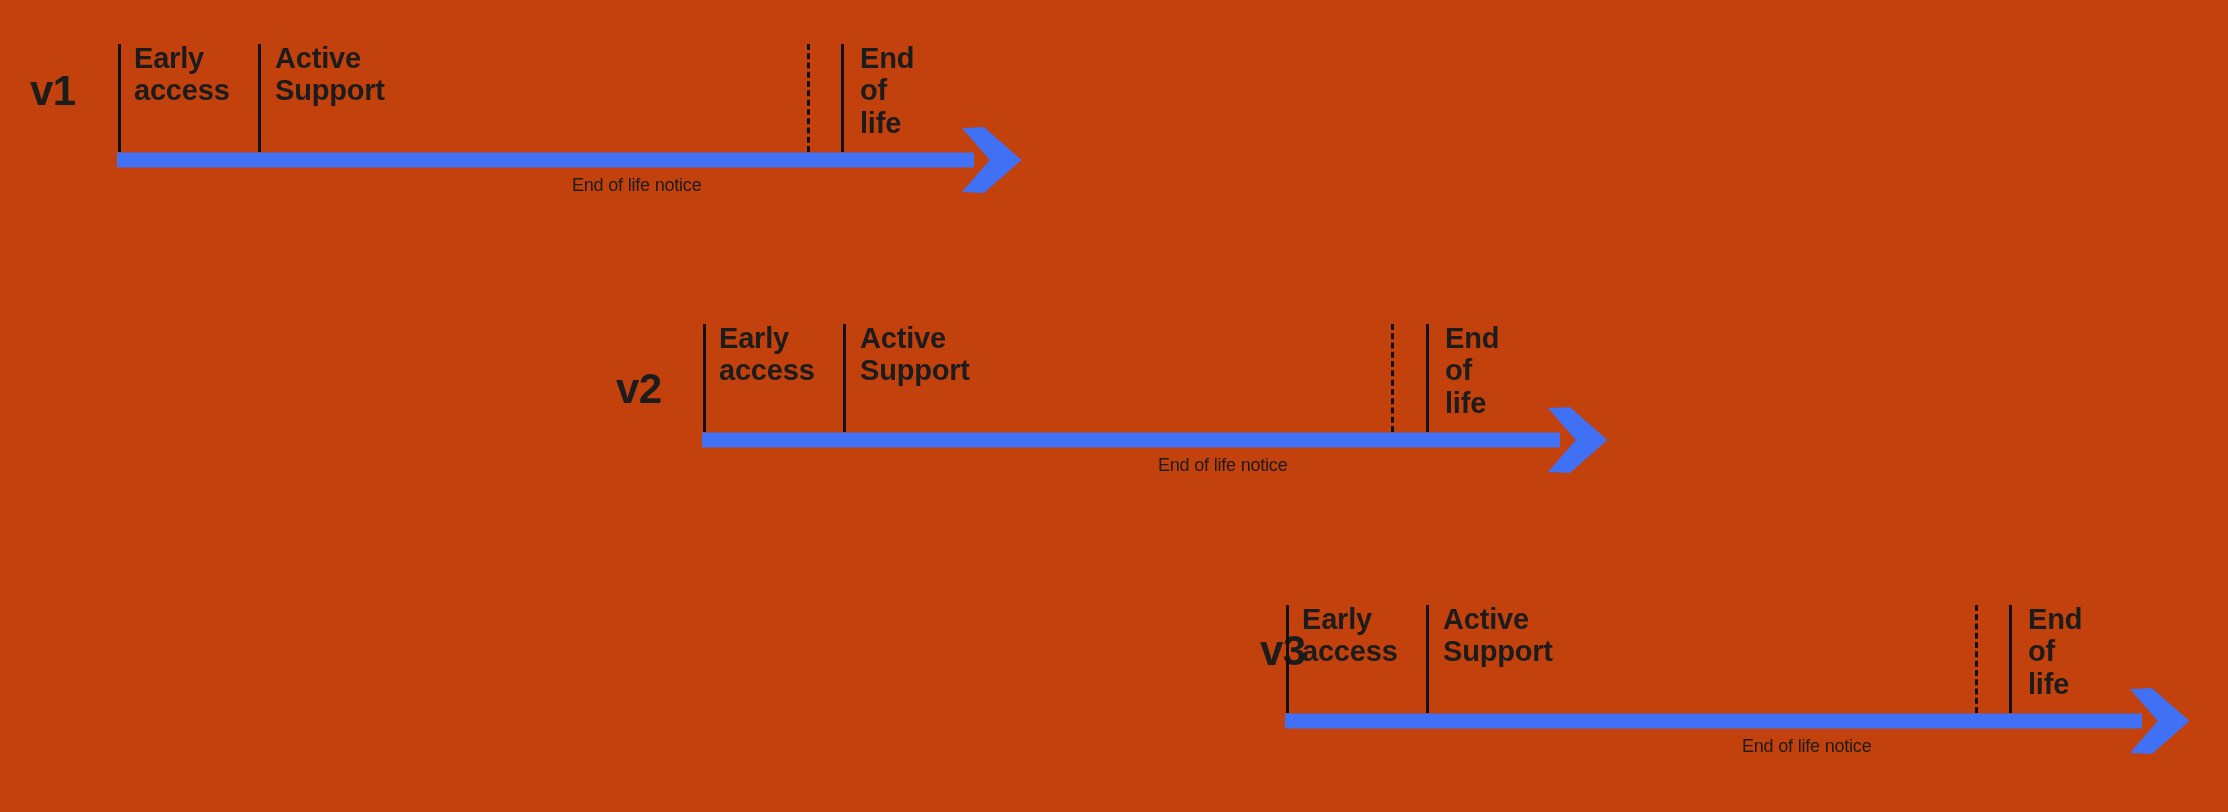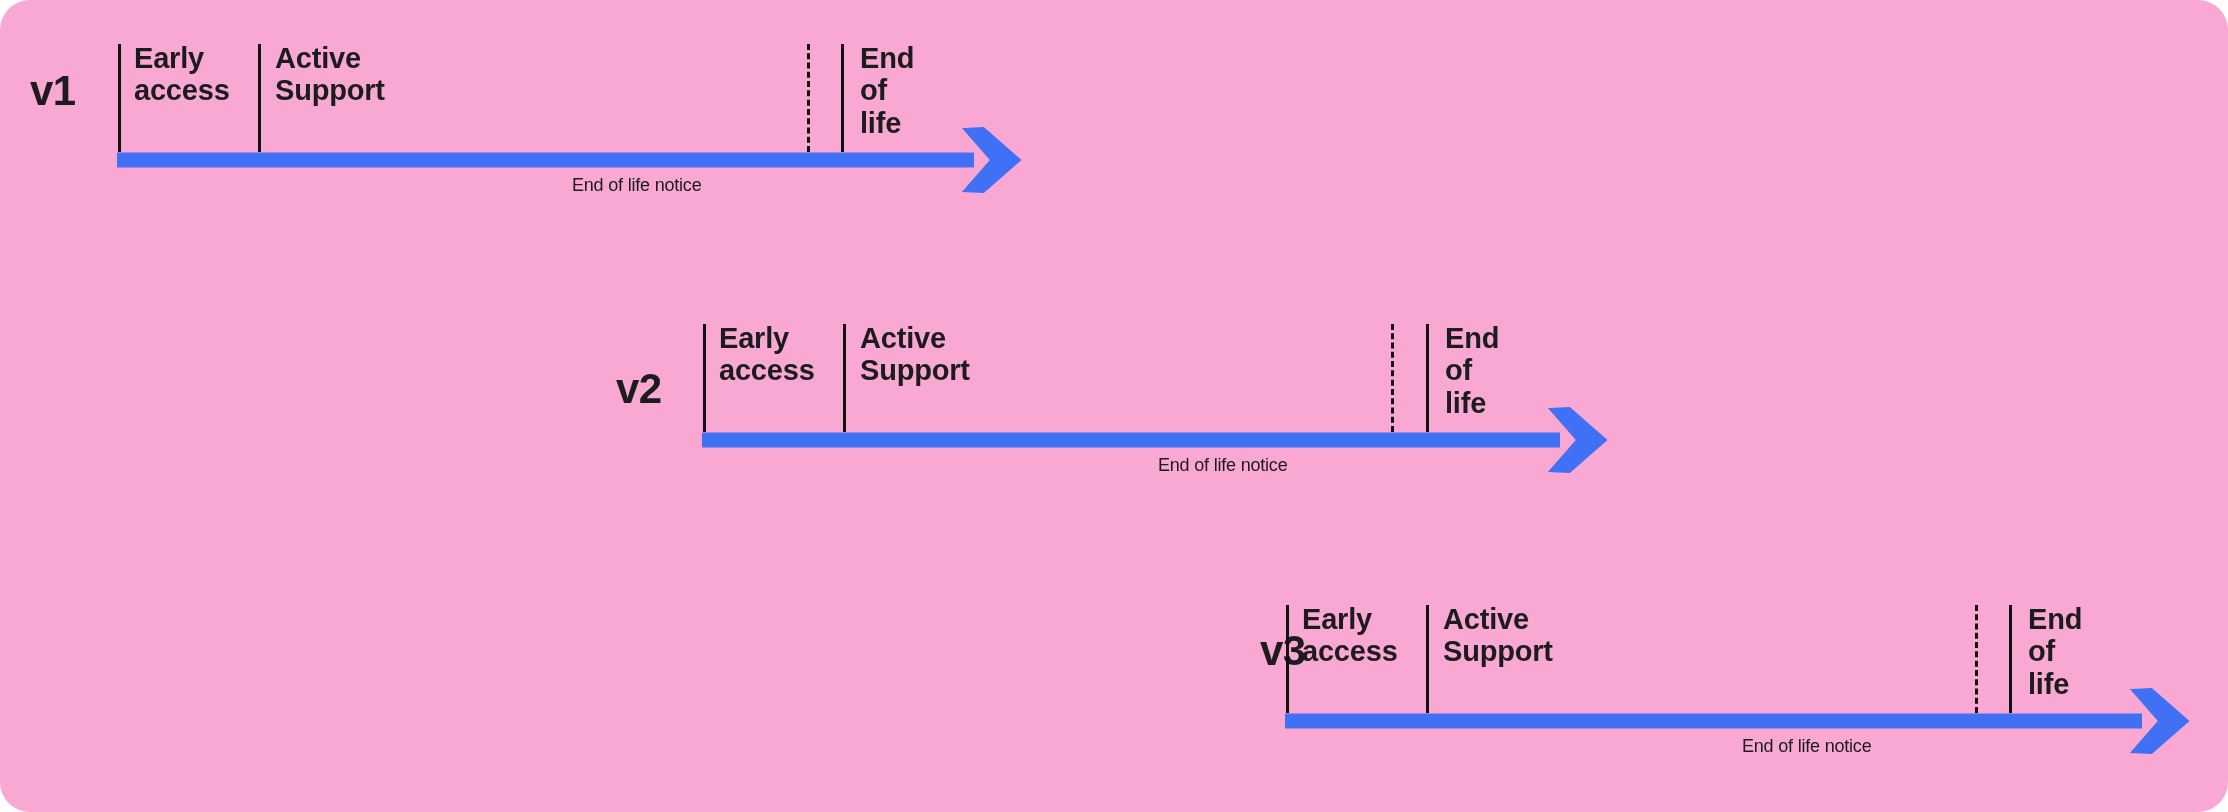--- a/index.html
+++ b/index.html
@@ -78,21 +78,21 @@
   
   .timeline-arrow {
     position: absolute;
     display: block;
     overflow: visible;
   }
 </style>
 </head>
 <body>
 
-<div id="canvas" style="background: #f9a8d4; border-radius: 30px;">
+<div id="canvas" style="background: #c2410c;">
     <div class="version-row">
       <div class="version-label" style="left: 30px; top: 70px;">v1</div>
       <div class="tick" style="left: 118px; top: 44px; height: 108px;"></div>
       <div class="tick" style="left: 258px; top: 44px; height: 108px;"></div>
       <div class="tick-dashed" style="left: 807px; top: 44px; height: 108px;"></div>
       <div class="tick" style="left: 841px; top: 44px; height: 108px;"></div>
       <div class="phase-label" style="left: 134px; top: 42px;">Early
 access</div>
       <div class="phase-label" style="left: 275px; top: 42px;">Active Support</div>
       <div class="phase-label" style="left: 860px; top: 42px;">End of life</div>

